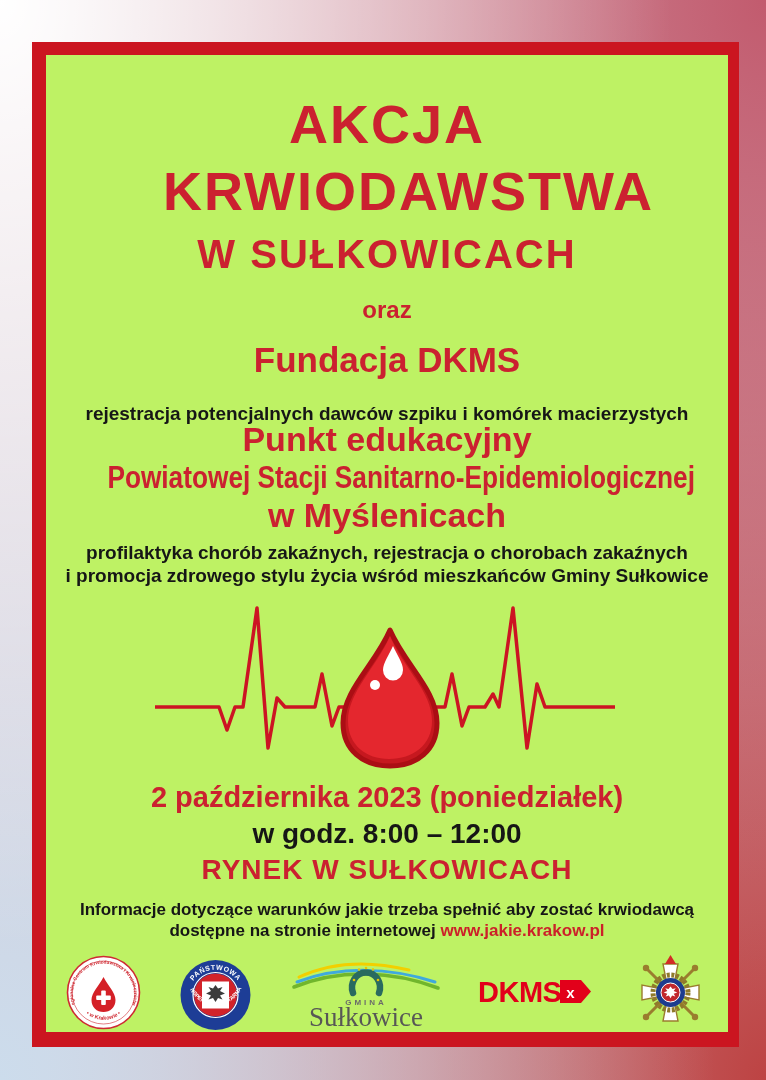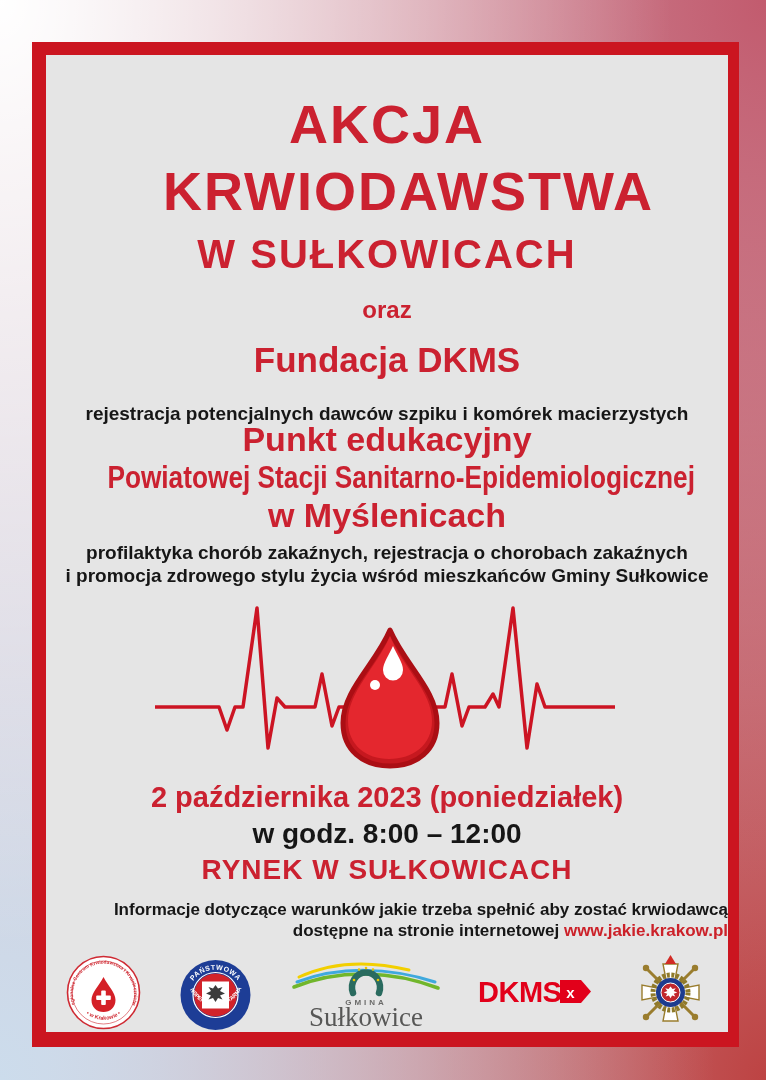--- a/index.html
+++ b/index.html
@@ -8,38 +8,38 @@
     position:relative;width:766px;height:1080px;
     font-family:"Liberation Sans",sans-serif;
     background:
       radial-gradient(ellipse at 0% 0%,   rgba(255,255,255,1) 0%, rgba(255,255,255,0) 62%),
       radial-gradient(ellipse at 100% 0%, rgba(194,91,110,1) 0%, rgba(194,91,110,0) 66%),
       radial-gradient(ellipse at 0% 100%, rgba(204,220,236,1) 0%, rgba(204,220,236,0) 66%),
       radial-gradient(ellipse at 100% 100%,rgba(189,67,67,1) 0%, rgba(189,67,67,0) 66%),
       #dcc3cb;
   }
   .red-border{position:absolute;left:32px;top:42px;right:27px;bottom:33px;background:#cb1520;}
-  .white-area{position:absolute;left:14px;top:13px;right:11px;bottom:15px;background:#e5e5e5;}
+  .white-area{position:absolute;left:14px;top:13px;right:11px;bottom:15px;background:#bef264;}
   .line{position:absolute;left:0;right:0;text-align:center;font-weight:bold;color:#cb2130;white-space:nowrap;}
   .black{color:#161616;}
   .t-akcja {top:38px; font-size:54px;letter-spacing:2px;}
   .t-krwio {top:105px;font-size:54px;letter-spacing:2px;margin-left:43px;}
   .t-sulk  {top:177px;font-size:40px;letter-spacing:2px;}
   .t-oraz  {top:241px;font-size:24px;}
   .t-dkms  {top:285px;font-size:35px;}
   .t-dkms-sub{top:330px;font-size:19px;margin-top:18px;}
   .t-edu1  {top:365px;font-size:34px;}
   .t-edu2  {top:404px;font-size:32px;transform:scaleX(.82);transform-origin:50% 50%;}
   .t-edu3  {top:441px;font-size:34px;}
   .t-edu-sub{top:486px;font-size:19px;line-height:23px;font-weight:bold;}
   .ekg-wrap{position:absolute;left:109px;top:535px;width:460px;height:185px;}
   .t-date  {top:726px;font-size:29px;}
   .t-time  {top:763px;font-size:28px;}
   .t-place {top:799px;font-size:28px;letter-spacing:1px;}
-  .t-info  {top:844px;font-size:17px;line-height:21px;font-weight:bold;text-align:right;}
+  .t-info  {top:844px;font-size:17px;line-height:21px;font-weight:bold;}
   .t-info .url{color:#cc2129;}
   .logos{position:absolute;left:0;right:0;top:898px;height:78px;display:flex;justify-content:space-between;align-items:center;padding:0 20px;}
   .logos svg{display:block;}
   text{font-family:"Liberation Sans",sans-serif;}
   .serif{font-family:"Liberation Serif",serif;}
 </style>
 </head>
 <body>
 
 <div class="poster">

